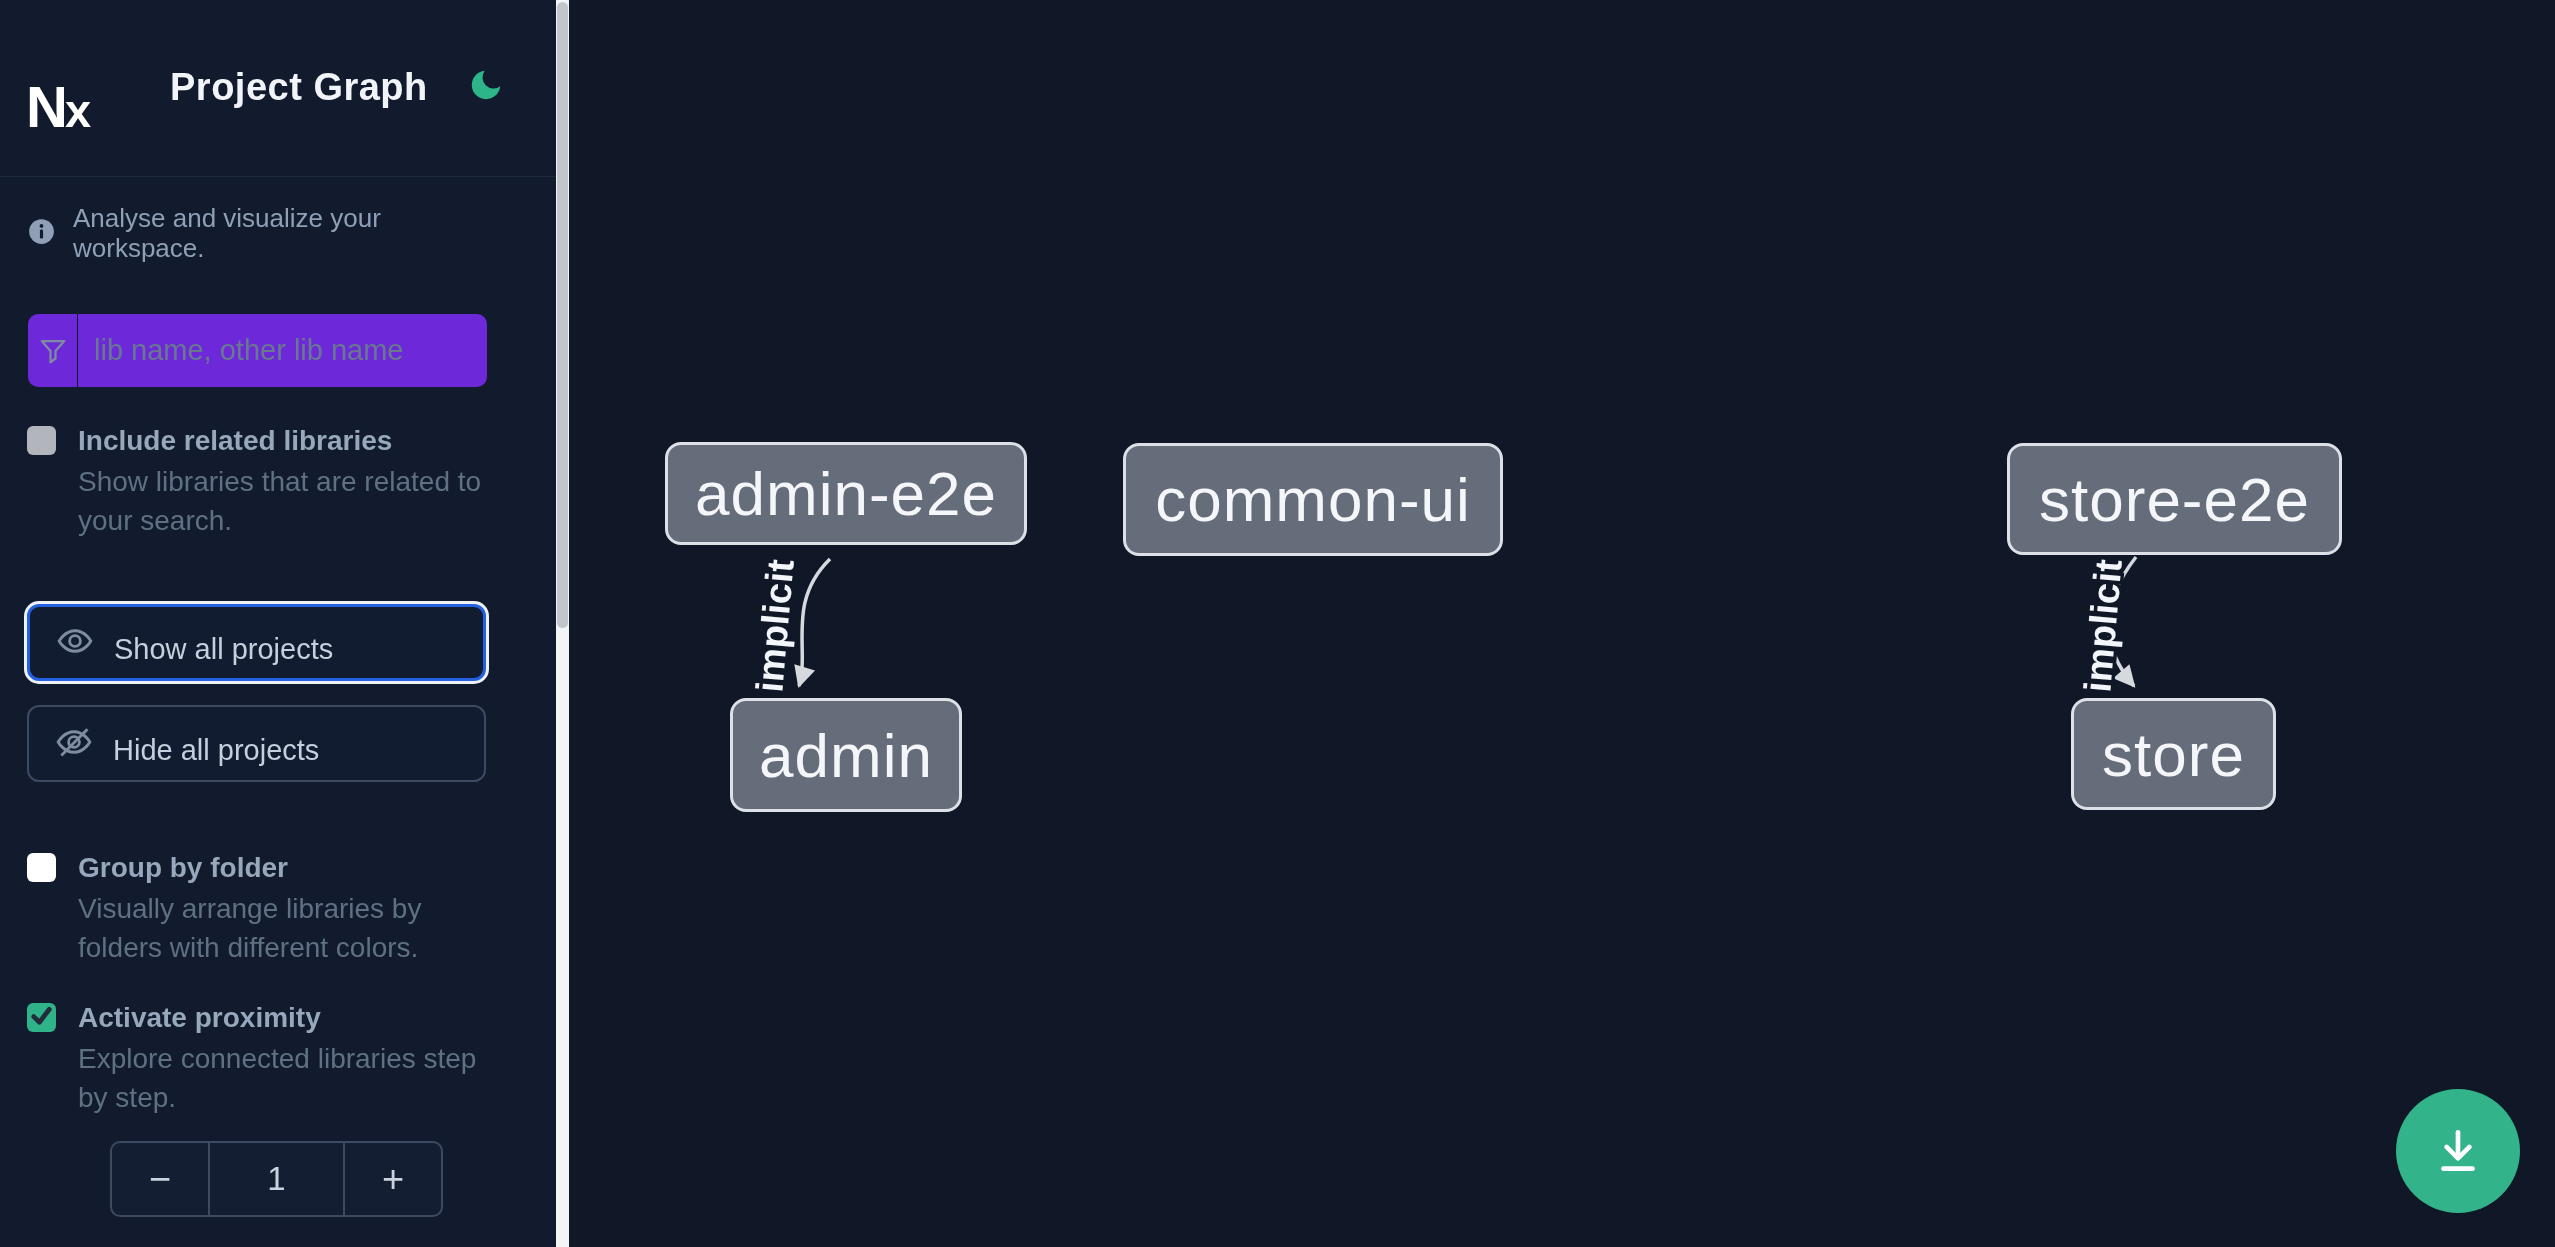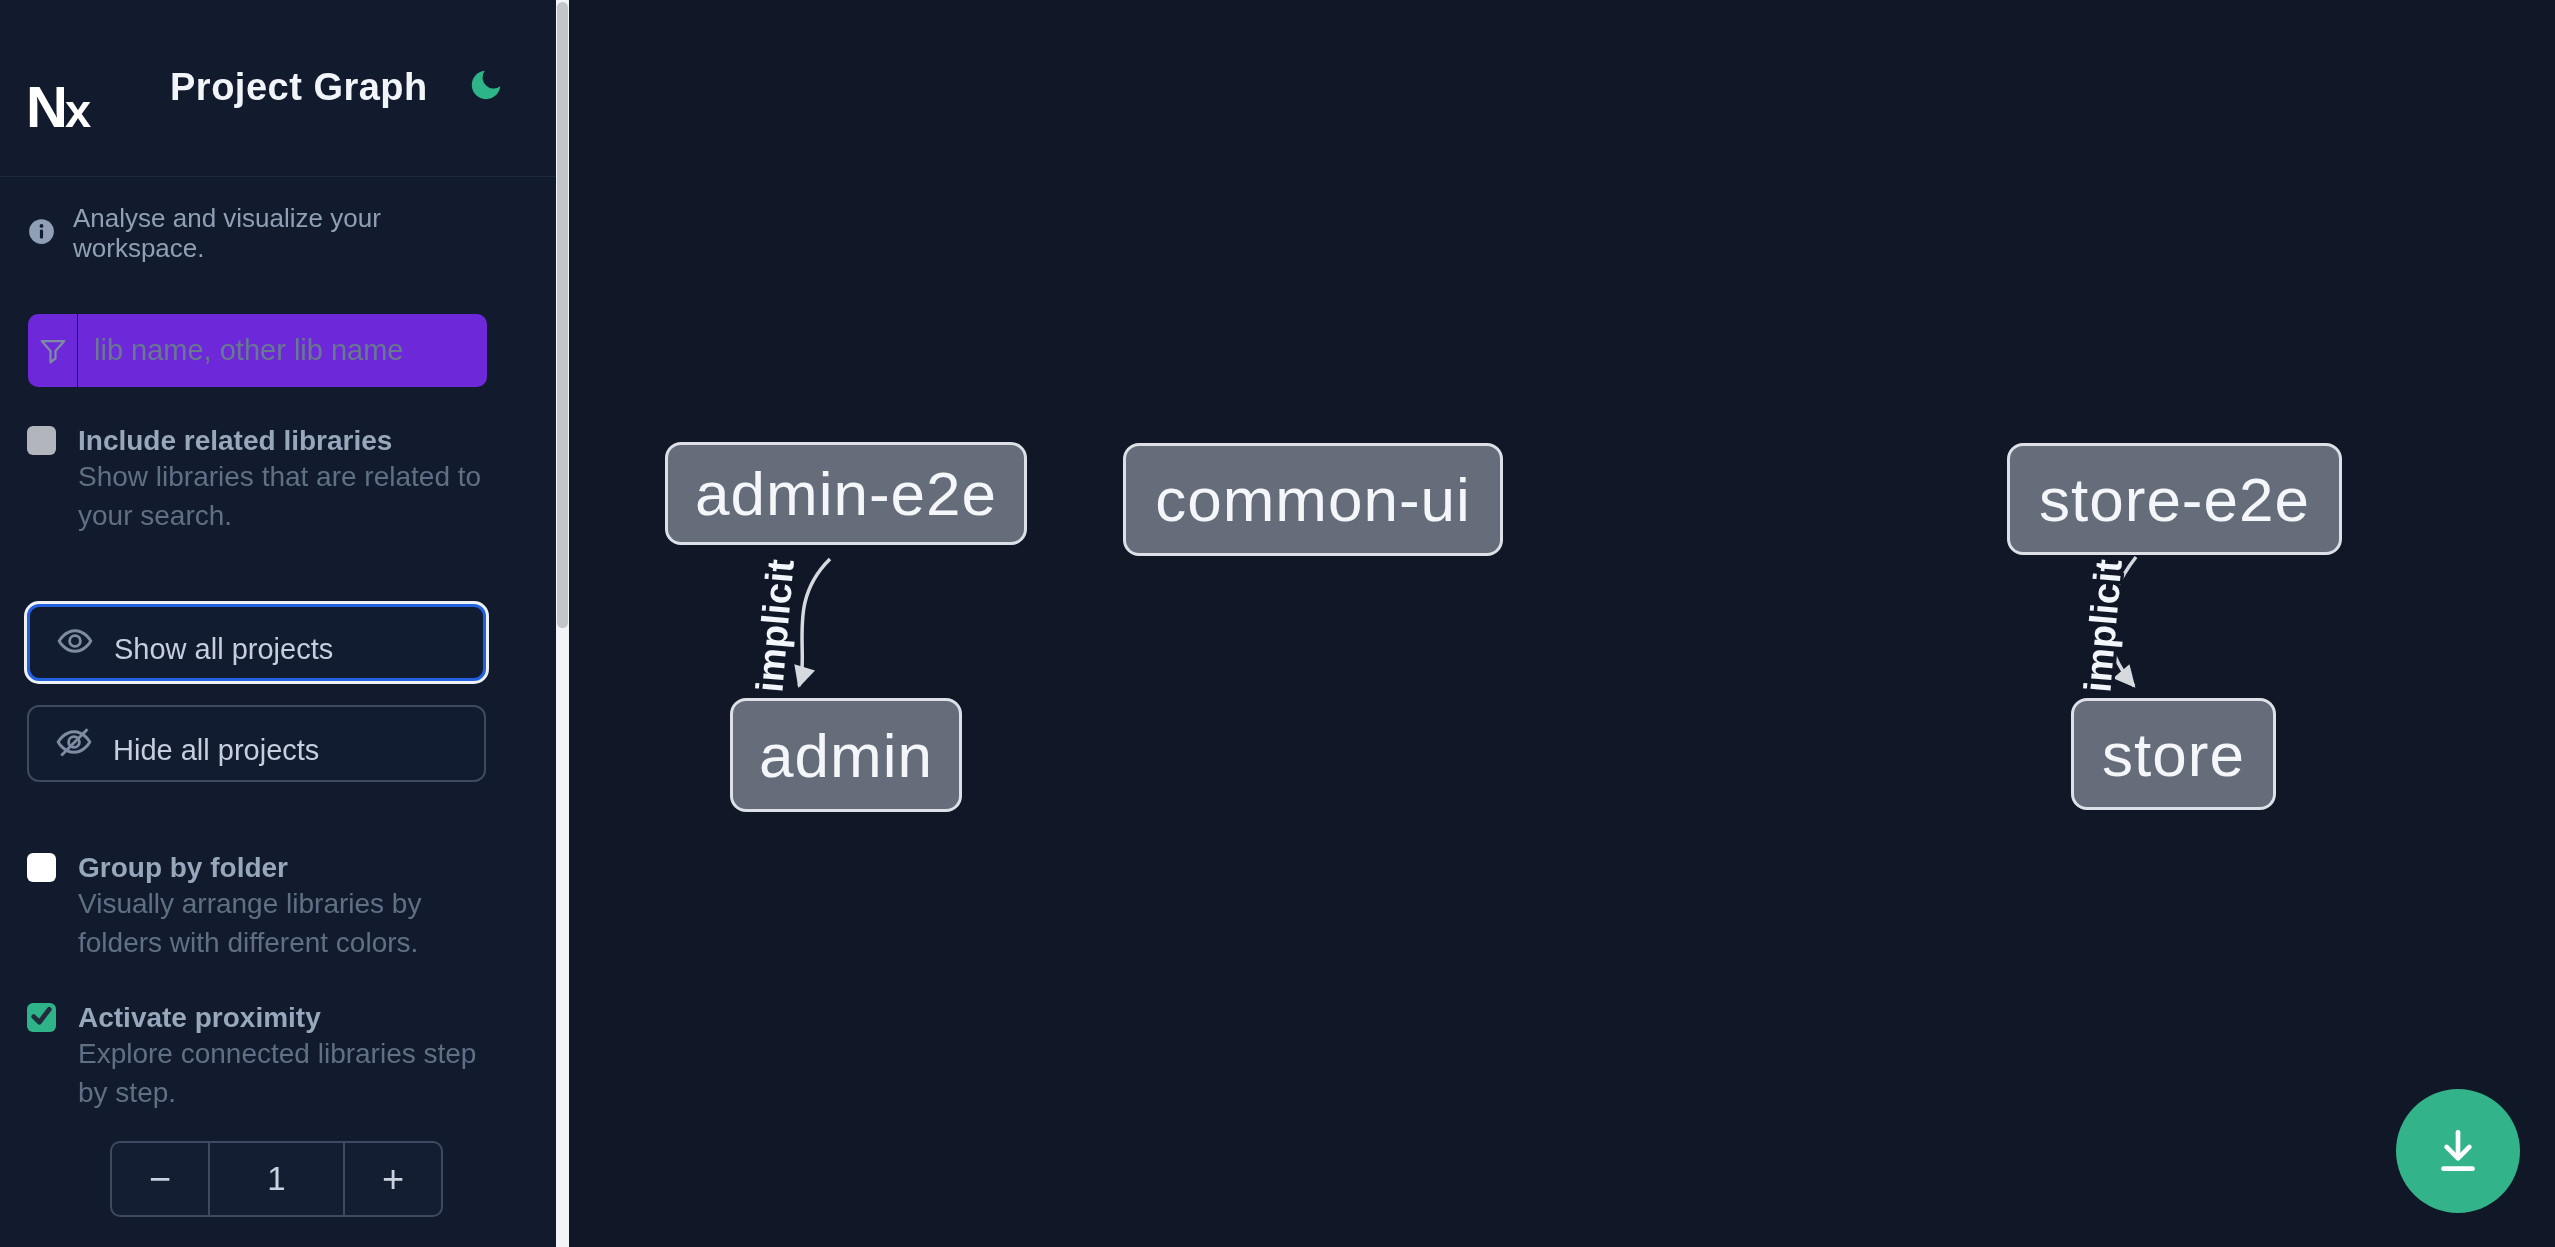--- a/index.html
+++ b/index.html
@@ -24,21 +24,21 @@
   .filter-icon-cell{width:60px;display:flex;align-items:center;justify-content:center;border-right:1px solid #0d1424;}
   .filter input{flex:1;background:transparent;border:none;outline:none;color:#dde5ef;font-size:29px;padding:0 16px;font-family:inherit;}
   .filter input::placeholder{color:#68788f;}
   
   .opt{position:absolute;left:27px;width:462px;}
   .opt .box{position:absolute;left:0;top:2px;width:29px;height:29px;border-radius:6px;cursor:pointer;}
   .box-muted{background:#b2b5bb;}
   .box-white{background:#ffffff;}
   .box-green{background:#2eb488;display:flex;align-items:center;justify-content:center;}
   .opt .label{margin-left:51px;font-size:28px;font-weight:600;color:#97a7bc;line-height:33px;cursor:default;}
-  .opt .desc{margin-left:51px;width:420px;font-size:28px;color:#5f7085;line-height:39px;}
+  .opt .desc{margin-left:51px;width:420px;font-size:28px;color:#5f7085;line-height:39px;margin-top:5px;}
   
   .sb-btn{position:absolute;left:27px;width:459px;height:77px;border-radius:12px;background:#121c31;
           display:flex;align-items:center;gap:20px;padding-left:26px;cursor:pointer;font-family:inherit;}
   .sb-btn .btn-label{font-size:29px;font-weight:500;color:#c5cfdd;margin-top:14px;}
   .btn-show{top:604px;border:3px solid #2361e0;box-shadow:0 0 0 3px #eef2f7;}
   .btn-hide{top:705px;border:2px solid #3d4a61;}
   
   .stepper{position:absolute;left:110px;top:1141px;width:333px;height:76px;border:2px solid #3d4a61;border-radius:10px;
            display:flex;background:#141e33;overflow:hidden;}
   .stepper .cell{display:flex;align-items:center;justify-content:center;color:#c9d2de;}

